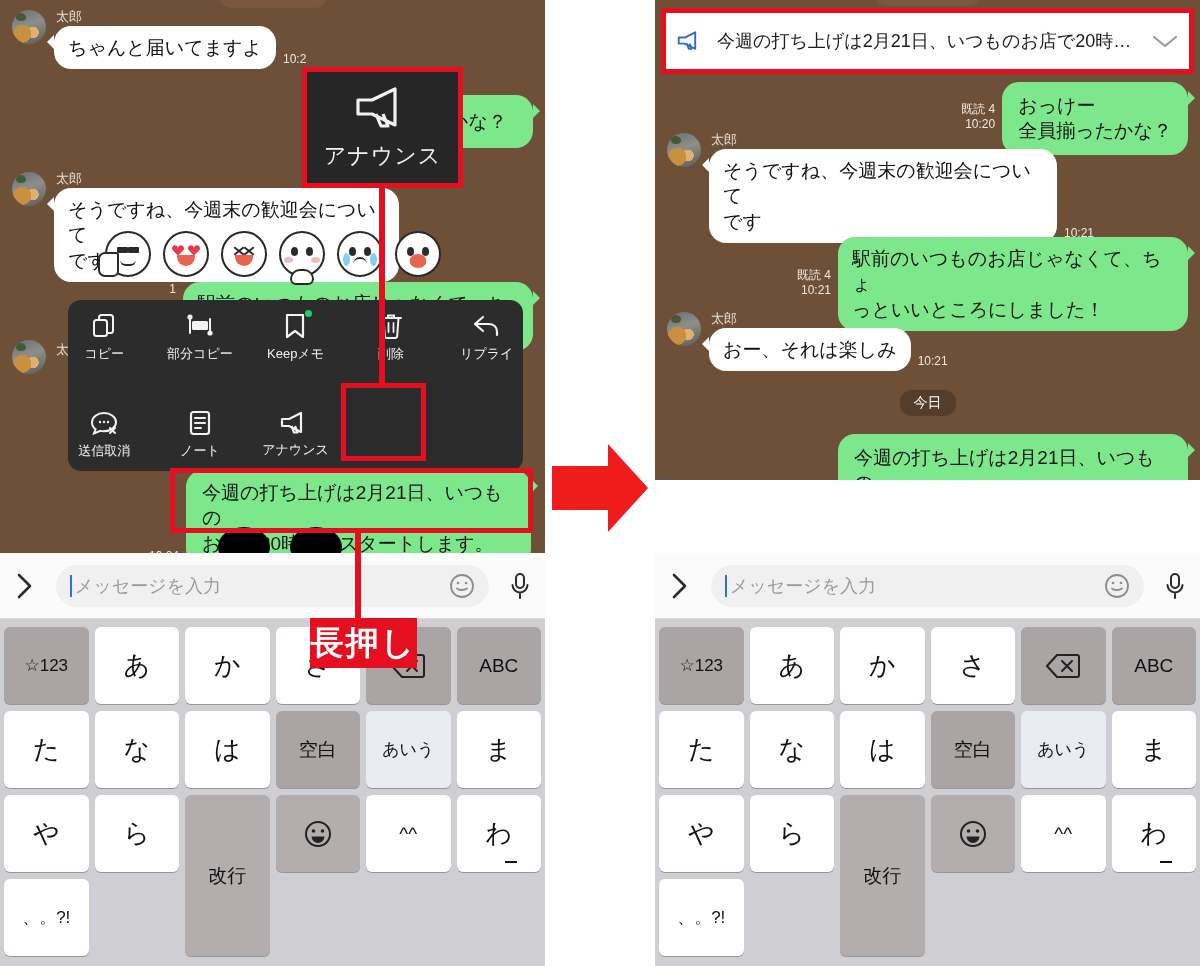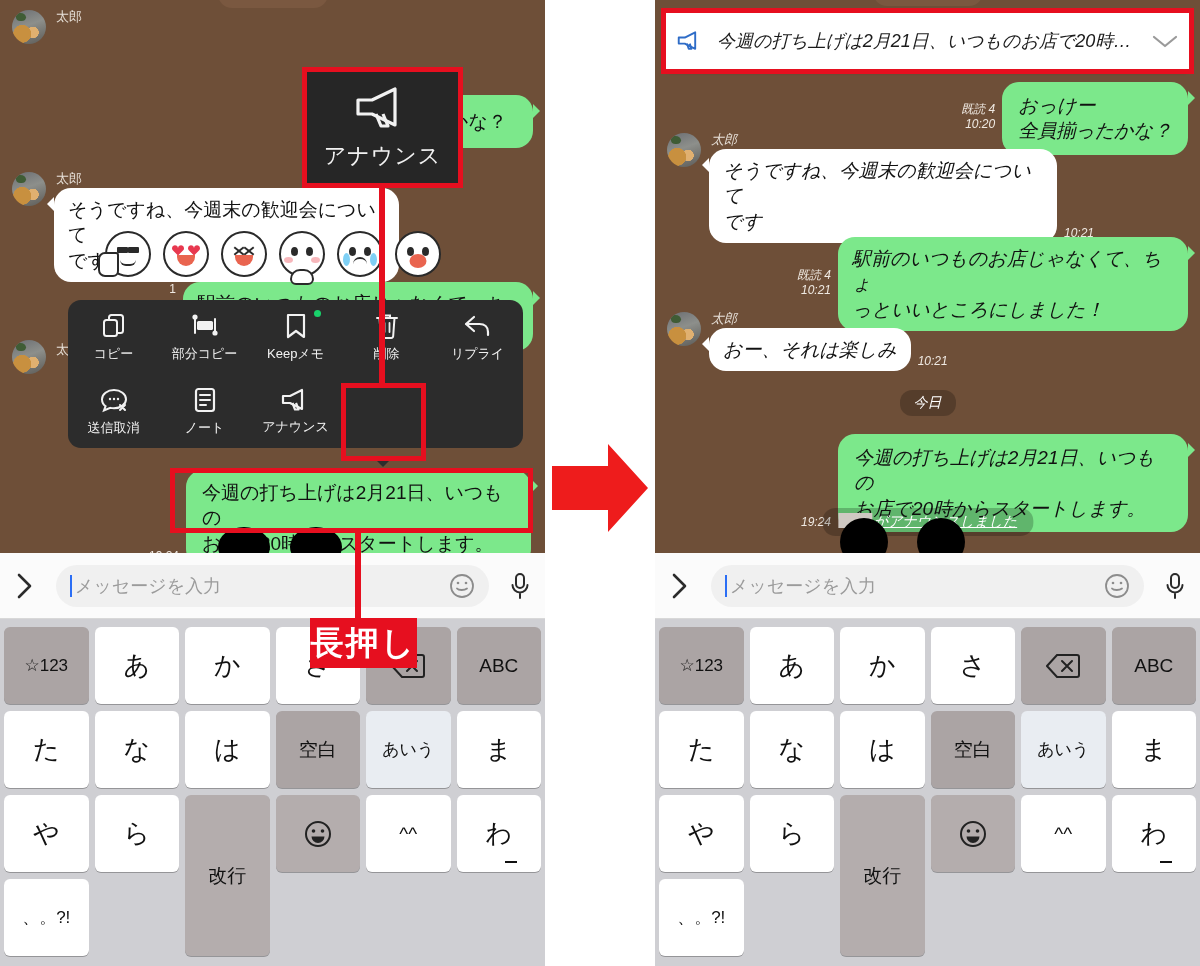--- a/index.html
+++ b/index.html
@@ -18,21 +18,21 @@
   #panel-left  { left:0; }
   #panel-right { left:655px; }
 
   
   .chat {
     position:absolute; left:0; right:0; top:0;
     background:#6e4f38;
     overflow:hidden;
   }
   #panel-left  .chat { height:553px; }
-  #panel-right .chat { height:553px;font-style:italic; }
+  #panel-right .chat { height:480px; }
 
   
   .top-stub {
     position:absolute; top:-14px; left:50%; transform:translateX(-50%);
     width:110px; height:22px; border-radius:0 0 14px 14px;
     background:#7a5840;
   }
 
   
   .row { position:absolute; display:flex; align-items:flex-start; }
@@ -223,20 +223,24 @@
 
   <div class="panel" id="panel-left">
 
     <div class="chat">
       <div class="top-stub"></div>
 
       <div class="row left" style="top:10px;">
         <div class="avatar"></div>
         <div>
           <div class="sender">太郎</div>
+          <div style="display:flex; align-items:flex-end;">
+            <div class="bubble white">ちゃんと届いてますよ</div>
+            <div class="meta l">10:2</div>
+          </div>
         </div>
       </div>
 
       <div class="row right" style="top:95px;">
         <div class="bubble green" style="padding:14px 16px; min-width:100px;">かな？</div>
         <div class="meta r" style="align-self:center;">既読<br>1</div>
       </div>
 
       <div class="row left" style="top:172px;">
         <div class="avatar"></div>
@@ -306,21 +310,21 @@
       </div>
 
       <div class="tip-card" style="left:305px; top:70px; width:155px; height:115px;">
         <svg class="mega" width="58" height="44" viewBox="0 0 58 44">
           <path d="M4 15h14L41 4v36L18 29H4z" fill="none" stroke="#f2f2f2" stroke-width="3.2" stroke-linejoin="round"></path>
           <path d="M22 29l5 12h7l-5-12" fill="none" stroke="#f2f2f2" stroke-width="3.2" stroke-linejoin="round"></path>
         </svg>
         <div class="lbl">アナウンス</div>
       </div>
 
-      <div class="ctx-menu" style="left:68px; top:300px; width:455px;">
+      <div class="ctx-menu" style="left:68px; top:300px; width:455px;gap:23px;">
 
         <div class="ctx-item">
           <svg width="26" height="26" viewBox="0 0 26 26">
             <rect x="3" y="7" width="13" height="16" rx="2.5" fill="none" stroke="#f2f2f2" stroke-width="2"></rect>
             <path d="M8 7V4.5A2.5 2.5 0 0 1 10.5 2h9A2.5 2.5 0 0 1 22 4.5v13A2.5 2.5 0 0 1 19.5 20H17" fill="none" stroke="#f2f2f2" stroke-width="2"></path>
           </svg>
           <span class="lbl">コピー</span>
         </div>
 
         <div class="ctx-item">

